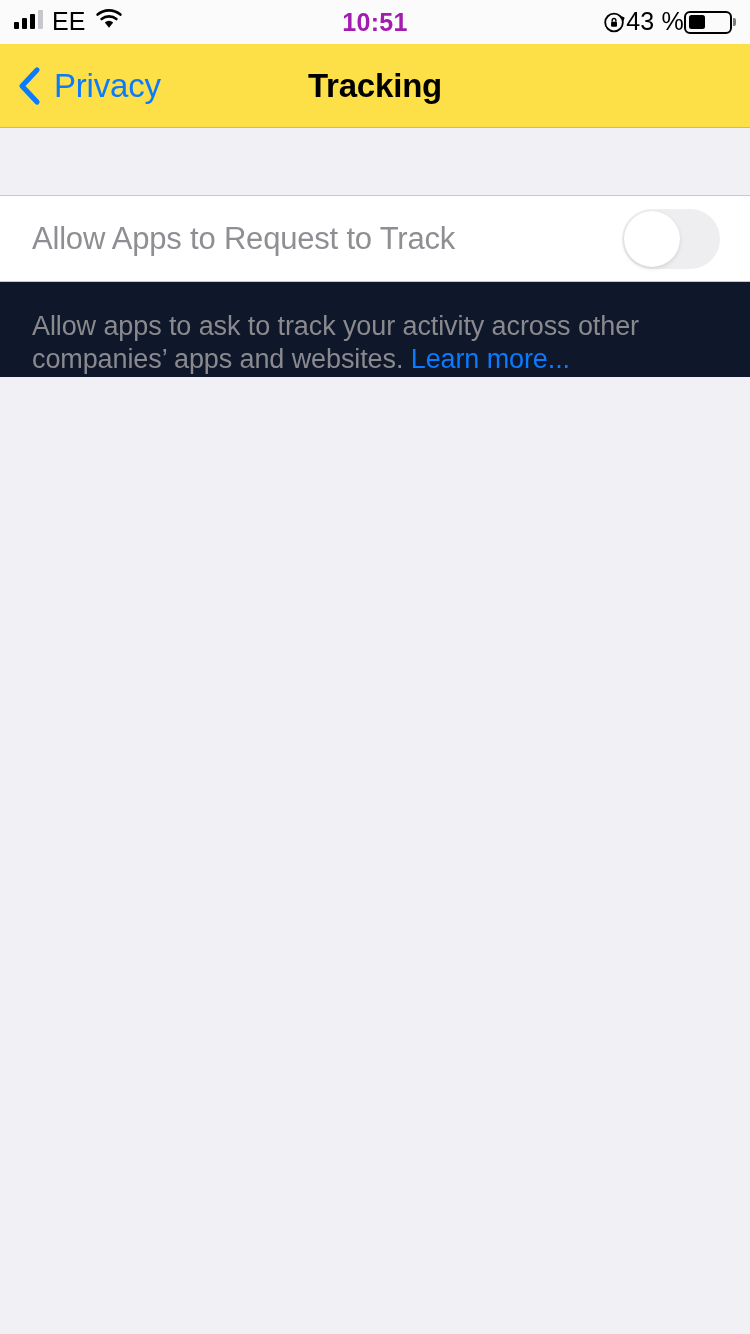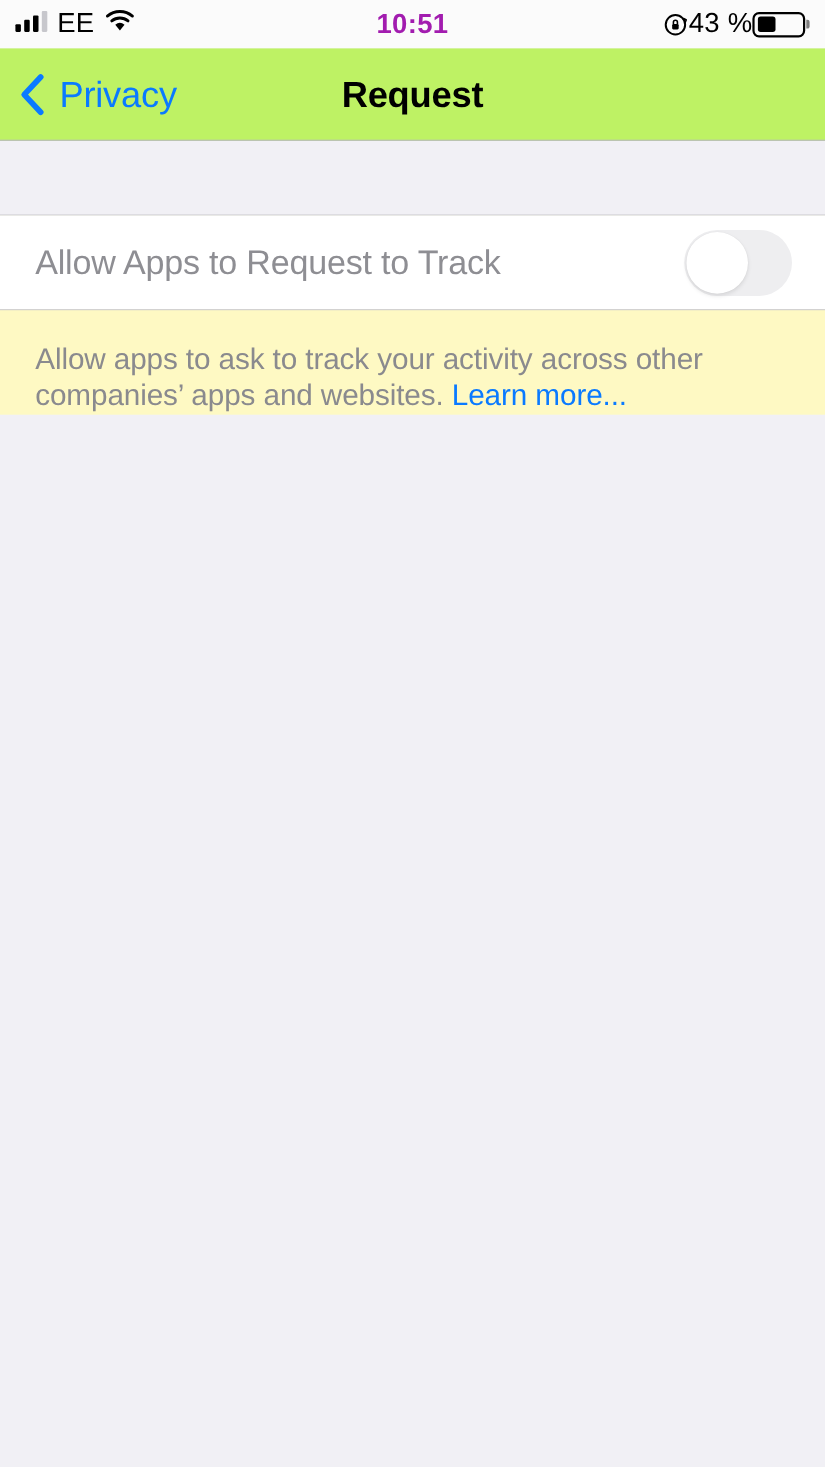--- a/index.html
+++ b/index.html
@@ -84,21 +84,21 @@
   }
   .battery-fill {
     height:100%; background:#000; border-radius:2.5px;
   }
 
   
   .nav-bar {
     position:relative;
     flex:0 0 84px;
     height:84px;
-    background:#bef264;
+    background:#fde047;
     border-bottom:1.5px solid #B8B8BC;
     display:flex; align-items:center;
   }
   .back-button {
     display:flex; align-items:center;
     gap:12px;
     padding-left:16px;
     cursor:pointer;
     z-index:2;
   }
@@ -113,21 +113,21 @@
     left:0; right:0; top:0; bottom:0;
     display:flex; align-items:center; justify-content:center;
     font-size:33px; font-weight:bold; color:#000;
     letter-spacing:-0.2px;
     pointer-events:none;
   }
 
   
   .content {
     flex:1 1 auto;
-    background:#fef9c3;
+    background:#0f172a;
     overflow:hidden;
     display:flex; flex-direction:column;
   }
   .section-gap {
     height:68px;
     background:#F1F0F5;
     border-bottom:1px solid #C9C8CE;
   }
 
   .cell-group {
@@ -224,21 +224,21 @@
 
   <div class="nav-bar">
     <div class="back-button">
       <span>
         <svg class="chevron-left" viewBox="0 0 26 40" xmlns="http://www.w3.org/2000/svg">
           <path d="M21 4 L6 20 L21 36" stroke="#0A7AFF" stroke-width="5.2" fill="none" stroke-linecap="round" stroke-linejoin="round"></path>
         </svg>
       </span>
       <span class="back-label">Privacy</span>
     </div>
-    <div class="nav-title">Request</div>
+    <div class="nav-title">Tracking</div>
   </div>
 
   <div class="content">
 
     <div class="section-gap"></div>
 
     <div class="cell-group">
       <div class="cell">
         <span class="cell-label">Allow Apps to Request to Track</span>
         <span class="switch">

